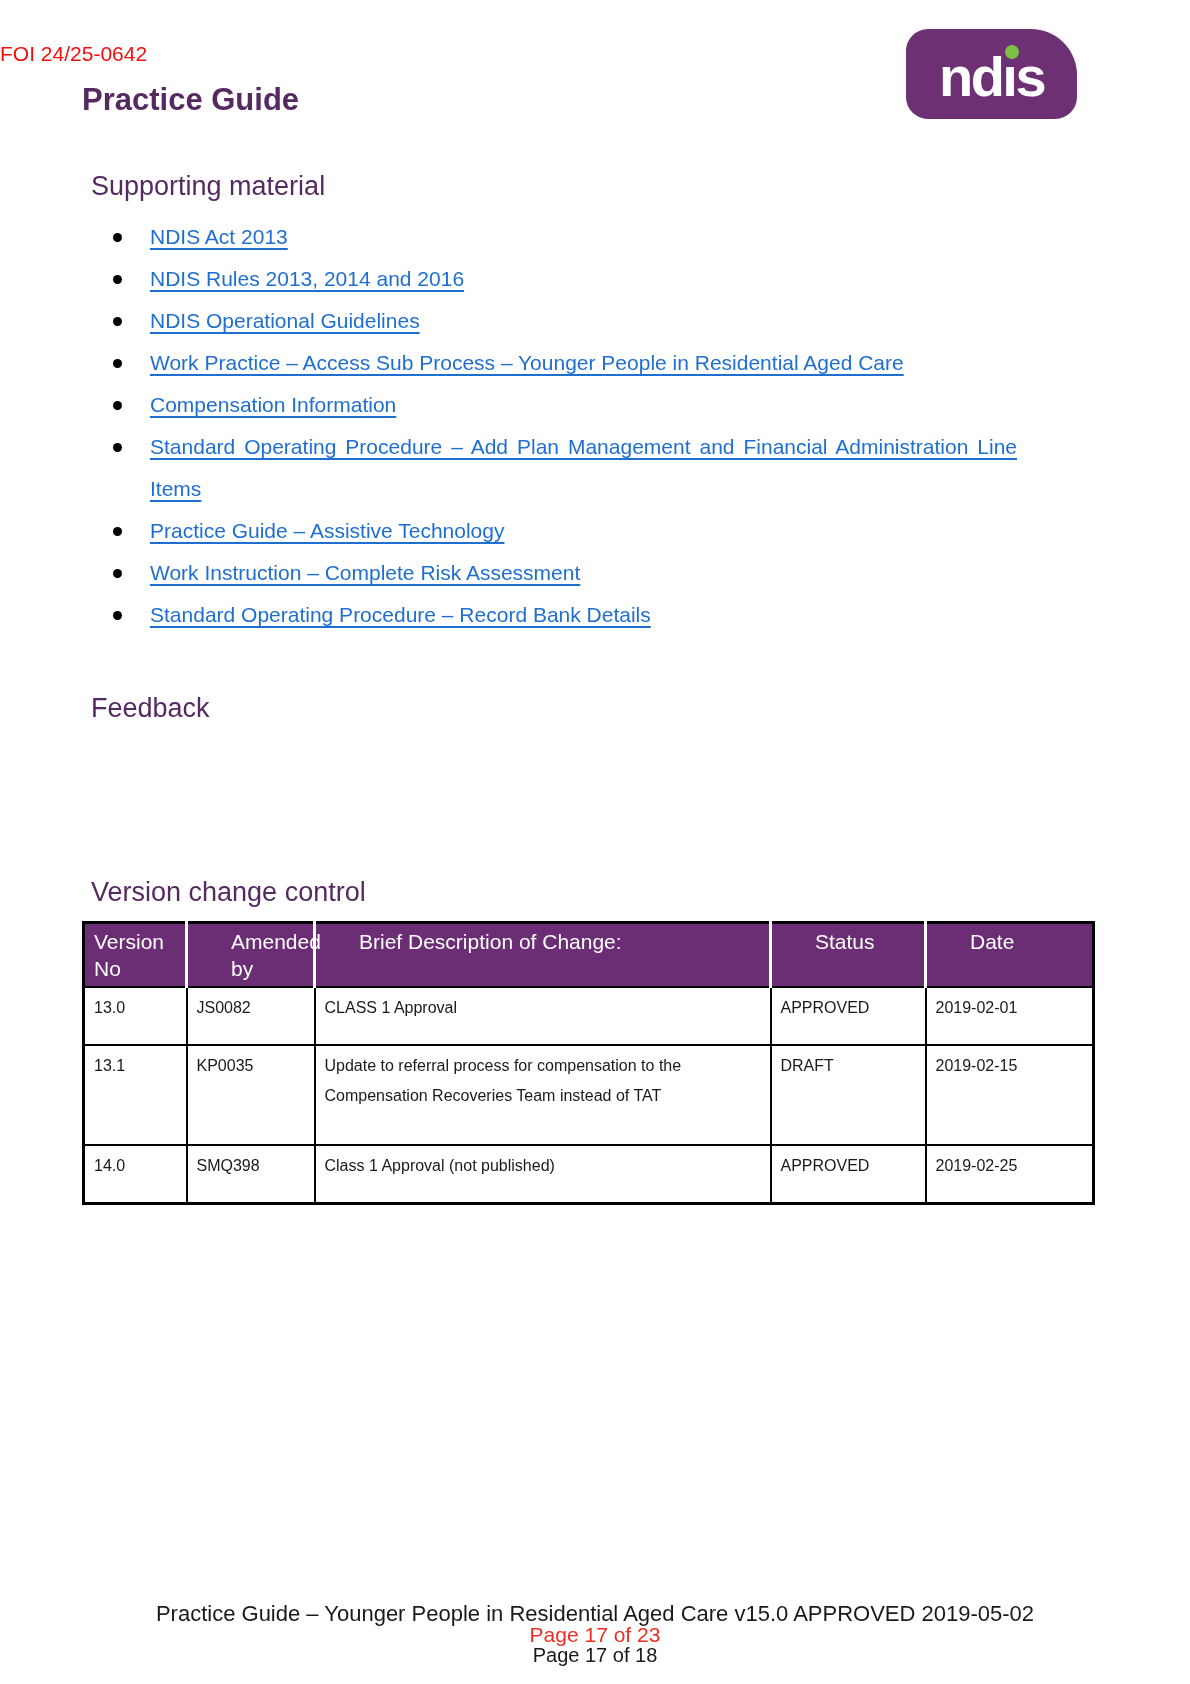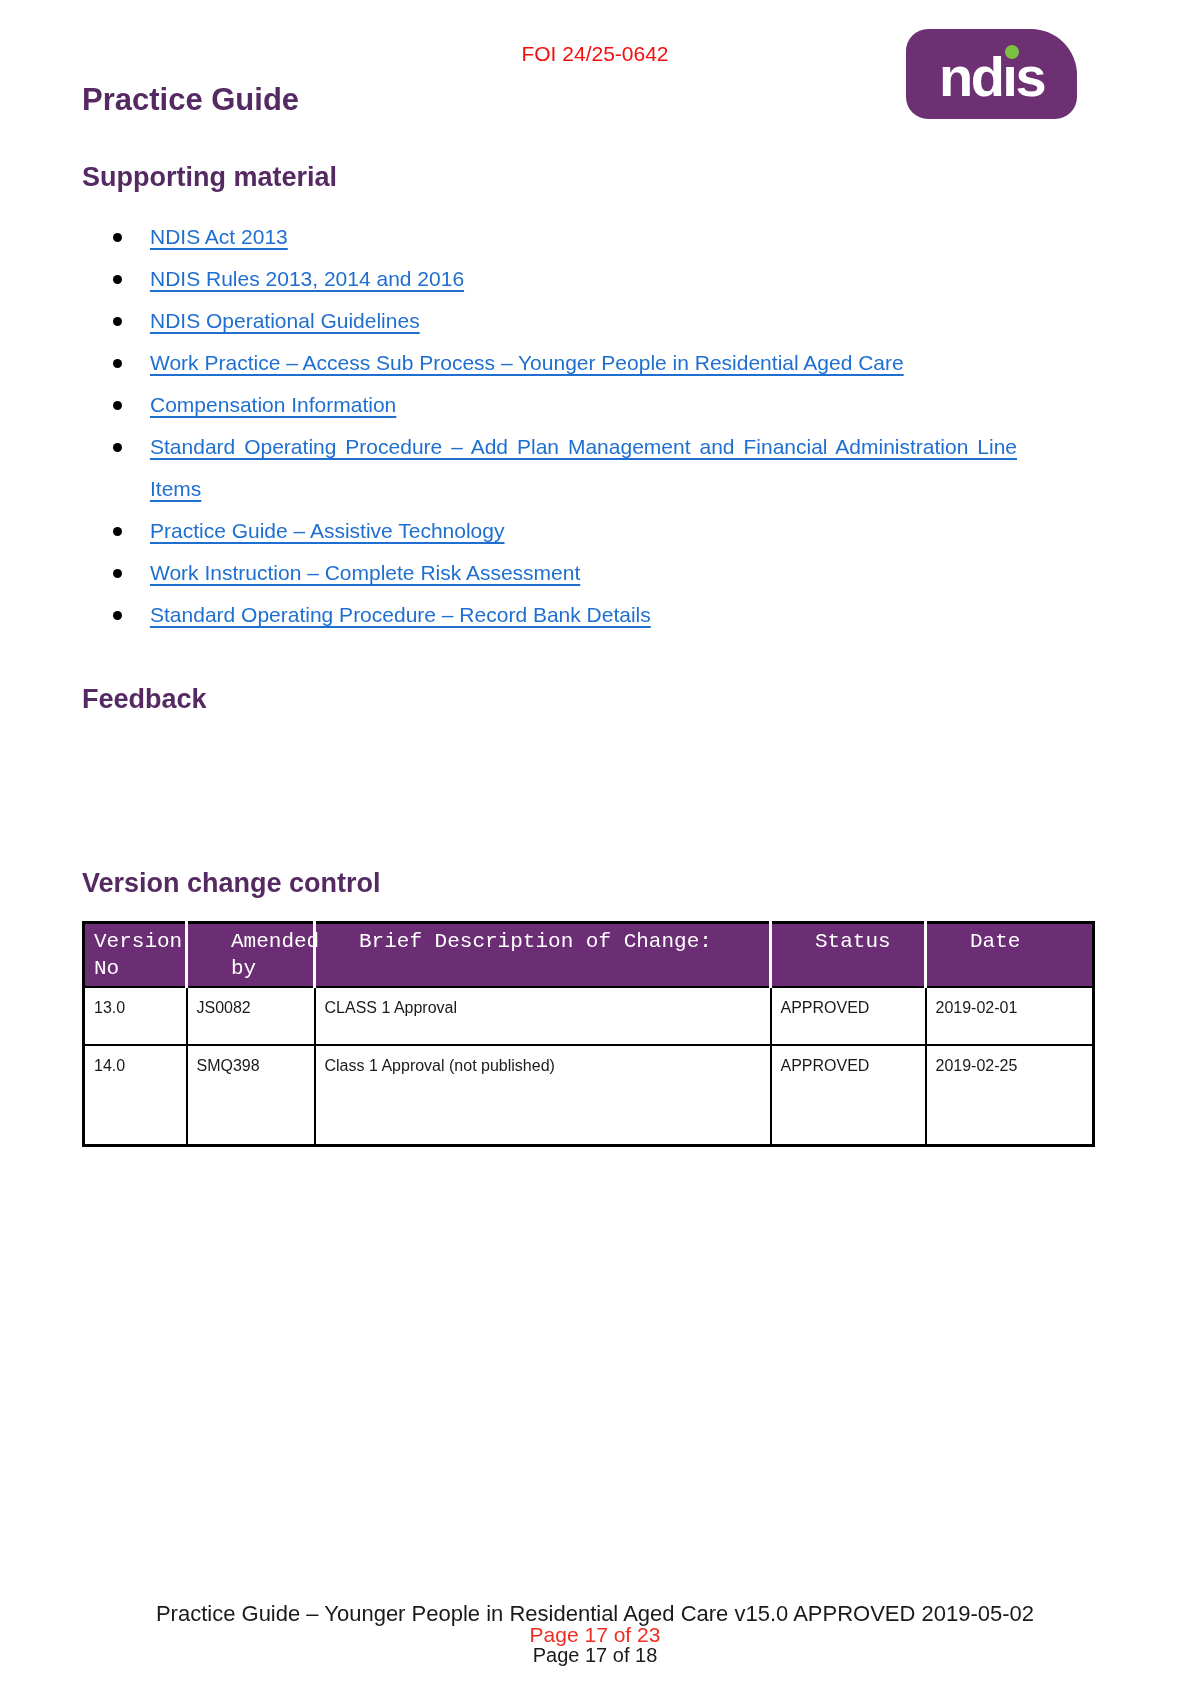--- a/index.html
+++ b/index.html
@@ -17,21 +17,21 @@
     position:relative;
     width:1190px;height:1684px;
     background:#ffffff;
     margin:0 auto;
     font-family:"Liberation Sans","DejaVu Sans",sans-serif;
     color:var(--text);
     overflow:hidden;
   }
   .foi{
     position:absolute;top:42px;left:0;right:0;
-    text-align:center;color:var(--foi-red);
+    color:var(--foi-red);
     font-size:21px;
   }
   .logo{
     position:absolute;left:906px;top:29px;width:171px;height:90px;
     background:var(--logo-purple);
     border-radius:22px 46px 22px 22px;
     display:flex;align-items:center;justify-content:center;
   }
   .logo-text{
     color:#fff;font-weight:bold;font-size:56px;
@@ -40,22 +40,22 @@
   }
   .green-dot{
     position:absolute;left:99px;top:16px;width:14px;height:14px;
     border-radius:50%;background:var(--green);
   }
   h1{
     position:absolute;left:82px;top:82px;margin:0;
     font-size:31px;color:var(--purple-heading);font-weight:bold;
   }
   h2{
-    position:absolute;left:82px;margin:0;
-    font-size:27px;color:var(--purple-heading);font-weight:bold;
+    position:absolute;left:82px;margin:9px;
+    font-size:27px;color:var(--purple-heading);font-weight:normal;
   }
   .h2-supporting{top:162px;}
   .h2-feedback{top:684px;}
   .h2-version{top:868px;}
   ul.links{
     position:absolute;left:82px;top:216px;width:935px;
     margin:0;padding:0;list-style:none;
   }
   ul.links li{
     position:relative;
@@ -89,21 +89,21 @@
   }
   table.vc-table th{
     background:var(--purple-table);
     color:#fff;font-weight:normal;text-align:left;
     font-size:21px;line-height:27px;
     padding:4px 9px;
     border:2px solid #000;
     vertical-align:top;
   }
   table.vc-table th + th{border-left:3px solid #fff;padding-left:43px;}
-  table.vc-table thead tr{height:62px;font-family:Liberation Mono, monospace;}
+  table.vc-table thead tr{height:62px;}
   table.vc-table td{
     border:2px solid #000;
     font-size:16px;line-height:30px;
     padding:5px 9px;
     vertical-align:top;
   }
   table.vc-table tbody tr:nth-child(1){height:58px;}
   table.vc-table tbody tr:nth-child(2){height:100px;}
   table.vc-table tbody tr:nth-child(3){height:58px;}
   td .desc-clamp{display:inline-block;max-width:378px;vertical-align:top;}
@@ -167,20 +167,27 @@
     </thead>
     <tbody>
         <tr>
           <td>13.0</td>
           <td>JS0082</td>
           <td><span class="desc-clamp">CLASS 1 Approval</span></td>
           <td>APPROVED</td>
           <td>2019-02-01</td>
         </tr>
         <tr>
+          <td>13.1</td>
+          <td>KP0035</td>
+          <td><span class="desc-clamp">Update to referral process for compensation to the Compensation Recoveries Team instead of TAT</span></td>
+          <td>DRAFT</td>
+          <td>2019-02-15</td>
+        </tr>
+        <tr>
           <td>14.0</td>
           <td>SMQ398</td>
           <td><span class="desc-clamp">Class 1 Approval (not published)</span></td>
           <td>APPROVED</td>
           <td>2019-02-25</td>
         </tr>
       </tbody>
   </table>
 
   <div class="footer">

